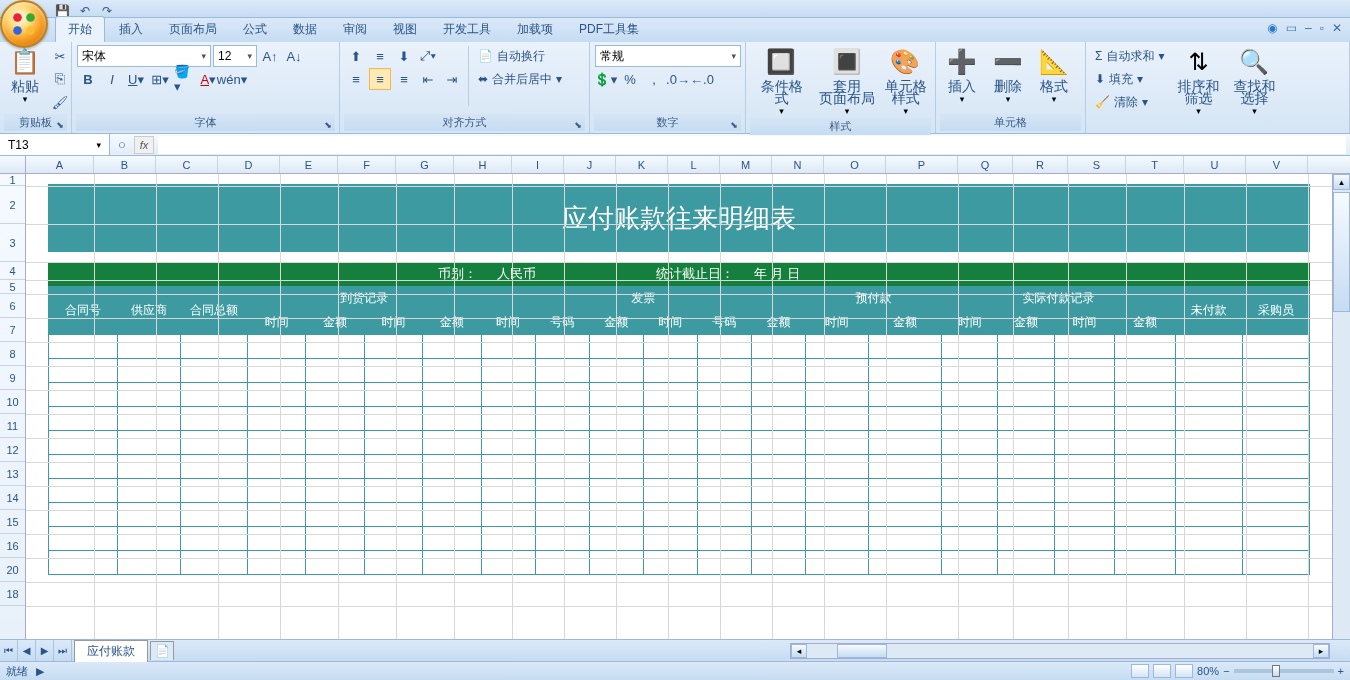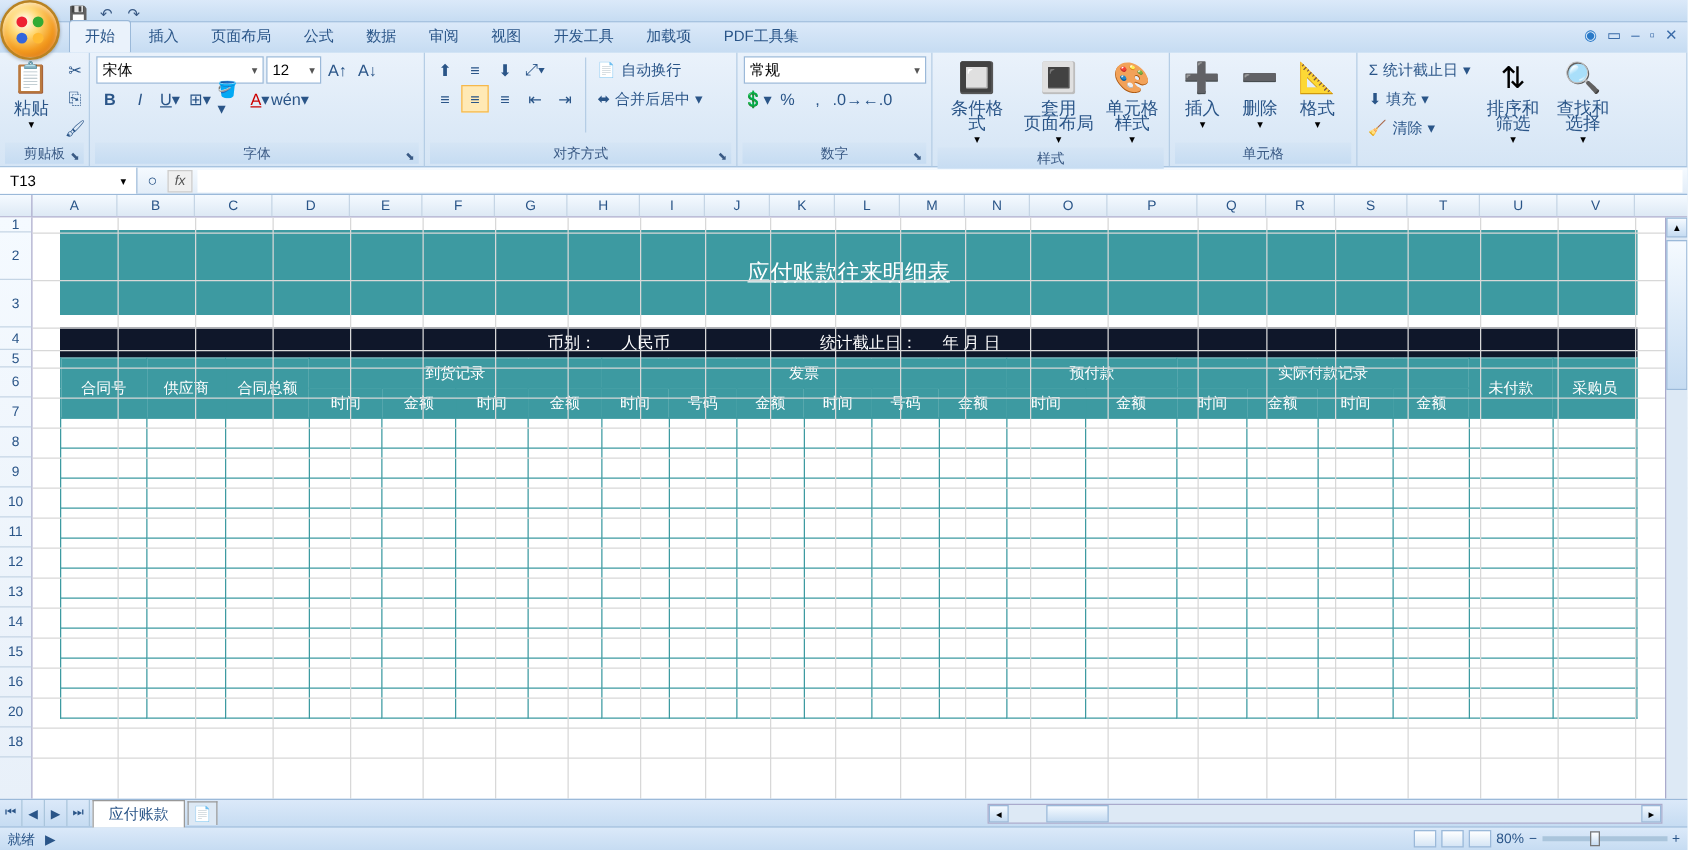--- a/index.html
+++ b/index.html
@@ -39,22 +39,22 @@
 .corner{width:26px;border-right:1px solid #aac}
 .ch{border-right:1px solid #c5d5e5;text-align:center;font-size:11px;color:#2a5588;line-height:18px;flex-shrink:0}
 .row-area{display:flex;height:465px}
 .row-headers{width:26px;background:linear-gradient(#f5faff,#e8f0f9);border-right:1px solid #aac;flex-shrink:0}
 .rh{height:25px;border-bottom:1px solid #c5d5e5;text-align:center;font-size:11px;color:#2a5588;line-height:25px}
 .grid{flex:1;position:relative}
 .gridline-v{position:absolute;top:0;bottom:0;width:1px;background:#d8d8d8}
 .gridline-h{position:absolute;left:0;right:0;height:1px;background:#d8d8d8}
 .content{position:absolute;left:22px;top:10px;right:40px}
 .title-bar{background:#3d9aa1;height:68px;display:flex;align-items:center;justify-content:center}
-.title-text{color:#fff;font-size:18px;text-decoration:underline;font-family:"SimSun"}
-.curr-row{background:#0f172a;color:#fff;height:24px;display:flex;align-items:center;font-size:13px;margin-top:10px}
+.title-text{color:#fff;font-size:26px;font-family:"SimSun"}
+.curr-row{background:#15803d;color:#fff;height:24px;display:flex;align-items:center;font-size:13px;margin-top:10px}
 .curr-row span{padding:0 10px}
 .tbl{border-collapse:collapse;width:100%}
 .tbl th,.tbl td{border:1px solid #3d9aa1;text-align:center;font-size:12px;padding:0;height:24px}
 .tbl th{background:#3d9aa1;color:#fff;font-weight:normal}
 .tbl td{background:#fff}
 .bottom-tabs{height:22px;background:linear-gradient(#dbe9f9,#c6dcf2);border-top:1px solid #9bb9d9;display:flex;align-items:center;position:relative}
 .nav-btns{display:flex;height:100%}
 .nav-btn{width:18px;display:flex;align-items:center;justify-content:center;border-right:1px solid #aac5dc;font-size:10px;color:#2a5588;cursor:pointer}
 .sheet-tab{padding:2px 12px;background:#fff;border:1px solid #999;border-bottom:none;font-size:12px;color:#2a5588;margin-left:2px;cursor:pointer}
 .hscroll{position:absolute;right:20px;bottom:2px;width:540px;height:16px;background:#dde9f5;border:1px solid #aac;display:flex}
@@ -243,21 +243,21 @@
           <div class="lbl">格式</div>
           <div style="font-size:9px">▾</div>
         </div>
     </div>
     <div class="group-label"><span>单元格</span></div>
   </div>
 
   <div class="group" style="flex:1">
     <div class="group-body">
       <div class="stack">
-        <div class="med-btn">Σ <span>统计截止日</span> ▾</div>
+        <div class="med-btn">Σ <span>自动求和</span> ▾</div>
         <div class="med-btn">⬇ <span>填充</span> ▾</div>
         <div class="med-btn">🧹 <span>清除</span> ▾</div>
       </div>
       <div class="big-btn">
           <div class="ic">⇅</div>
           <div class="lbl" style="white-space:pre">排序和
 筛选</div>
           <div style="font-size:9px">▾</div>
         </div>
       <div class="big-btn">

